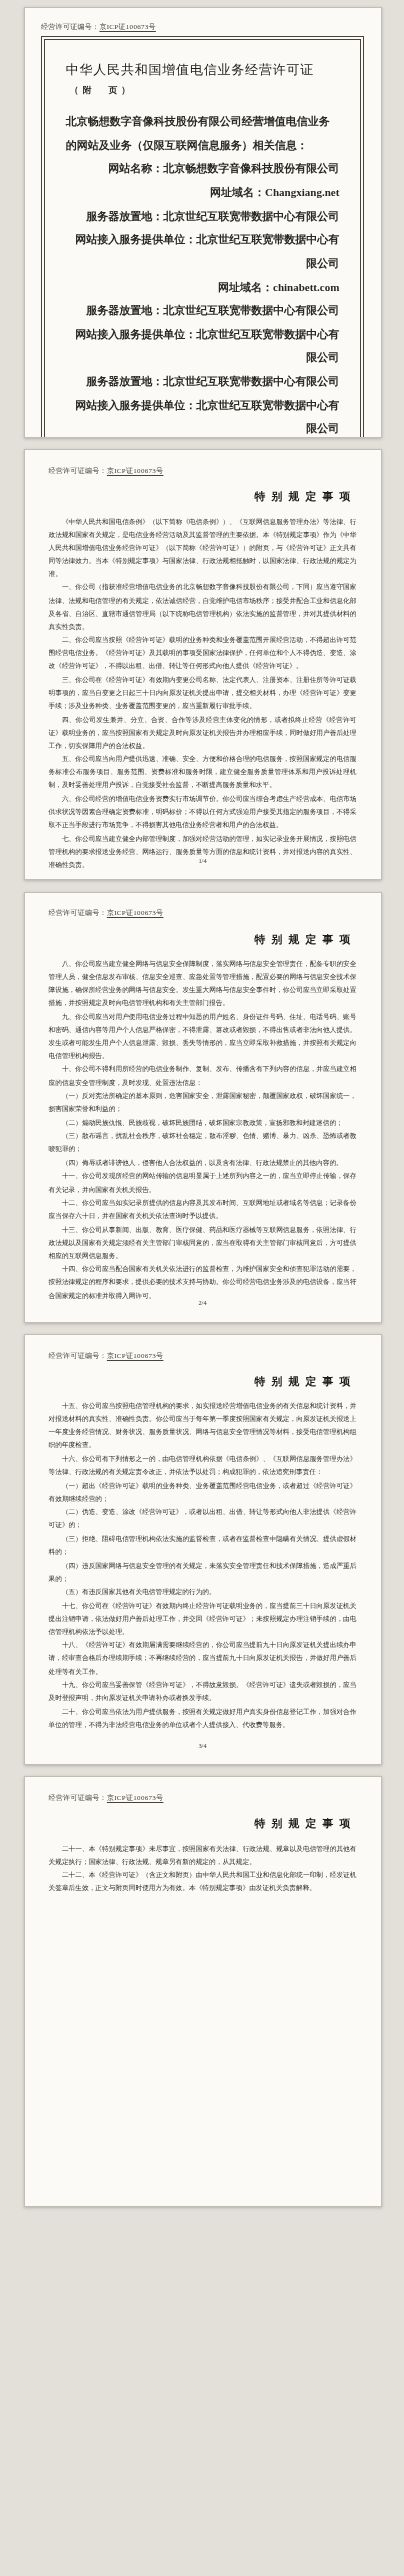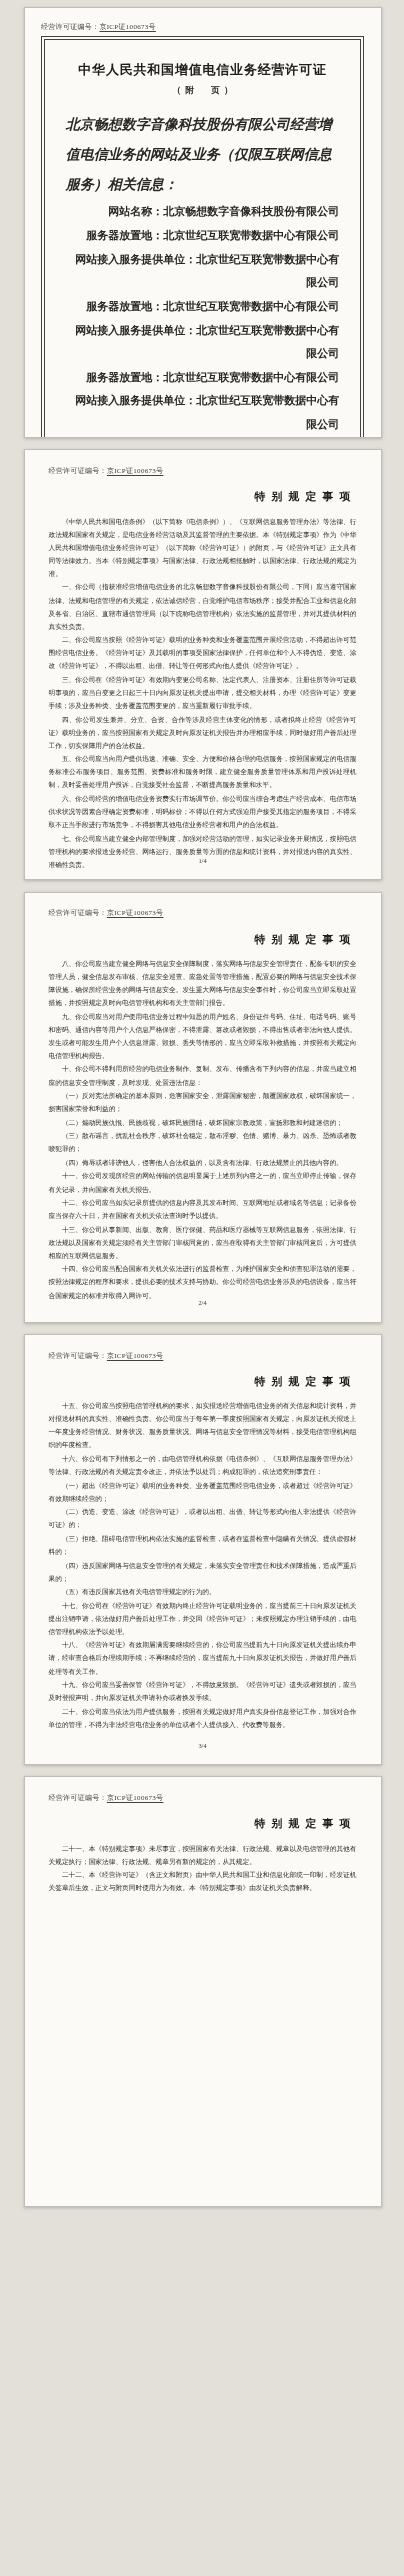--- a/index.html
+++ b/index.html
@@ -19,23 +19,23 @@
     position: relative;
     overflow: hidden;
   }
   .doc-header { font-size: 7px; letter-spacing: 0.3px; color: #46413a; margin-bottom: 4.1px; }
   .hdr-num { text-decoration: underline; text-underline-offset: 1.5px; }
 
   
   .license-sheet { padding: 13.4px 16.5px 16.5px; display: flex; flex-direction: column; }
   .frame { flex: 1; border: 1.3px solid #47423a; padding: 2.1px; }
   .frame-inner { height: 100%; border: 0.5px solid #47423a; padding: 15.5px 20.6px; }
-  .cert-title { font-size: 13px; text-align: center; letter-spacing: 0.8px; font-weight: 700; margin: 6.2px 0 5.2px; color: #23201c; }
-  .cert-subtitle { font-size: 8.8px; text-align: center; letter-spacing: 4.1px; text-indent: 4.1px; font-weight: 700; margin-bottom: 13.4px; }
-  .cert-intro { font-size: 14px; line-height: 2.15; font-weight: 600; font-style: italic; }
+  .cert-title { font-size: 13px; letter-spacing: 0.8px; font-weight: 400; margin: 6.2px 0 5.2px; color: #23201c; }
+  .cert-subtitle { font-size: 8.8px; text-align: left; letter-spacing: 4.1px; text-indent: 4.1px; font-weight: 700; margin-bottom: 13.4px; }
+  .cert-intro { font-size: 11px; line-height: 2.15; font-weight: 600; }
   .entry { font-size: 11px; line-height: 2.15; font-weight: 600; text-align: right; }
   .entry-label { font-weight: 700; }
 
   
   .provision-sheet { padding: 15.5px 24px 36px; }
   .p-title { font-size: 10.8px; text-align: right; font-weight: 700; letter-spacing: 6.2px; text-indent: 6.2px; margin: 14.4px 0 10.3px; color: #23201c; }
   .p-body { font-size: 6.7px; line-height: 1.95; text-align: justify; }
   .para { text-indent: 2em; margin-bottom: 0.5px; }
   .page-no { position: absolute; left: 0; right: 0; bottom: 15.5px; text-align: center; font-size: 6.4px; color: #3a362f; }
 </style>
@@ -50,26 +50,28 @@
     </div>
     <div class="frame">
       <div class="frame-inner">
         <h1 class="cert-title">中华人民共和国增值电信业务经营许可证</h1>
         <div class="cert-subtitle">（附　页）</div>
         <p class="cert-intro">北京畅想数字音像科技股份有限公司经营增值电信业务的网站及业务（仅限互联网信息服务）相关信息：</p>
         <div class="entries">
 
             <p class="entry"><span class="entry-label">网站名称：</span><span class="entry-value">北京畅想数字音像科技股份有限公司</span></p>
 
+            <p class="entry"><span class="entry-label">网址域名：</span><span class="entry-value">Changxiang.net</span></p>
 
             <p class="entry"><span class="entry-label">服务器放置地：</span><span class="entry-value">北京世纪互联宽带数据中心有限公司</span></p>
 
             <p class="entry"><span class="entry-label">网站接入服务提供单位：</span><span class="entry-value">北京世纪互联宽带数据中心有限公司</span></p>
 
 
+            <p class="entry"><span class="entry-label">网址域名：</span><span class="entry-value">chinabett.com</span></p>
 
             <p class="entry"><span class="entry-label">服务器放置地：</span><span class="entry-value">北京世纪互联宽带数据中心有限公司</span></p>
 
             <p class="entry"><span class="entry-label">网站接入服务提供单位：</span><span class="entry-value">北京世纪互联宽带数据中心有限公司</span></p>
 
 
 
             <p class="entry"><span class="entry-label">服务器放置地：</span><span class="entry-value">北京世纪互联宽带数据中心有限公司</span></p>
 
             <p class="entry"><span class="entry-label">网站接入服务提供单位：</span><span class="entry-value">北京世纪互联宽带数据中心有限公司</span></p>

